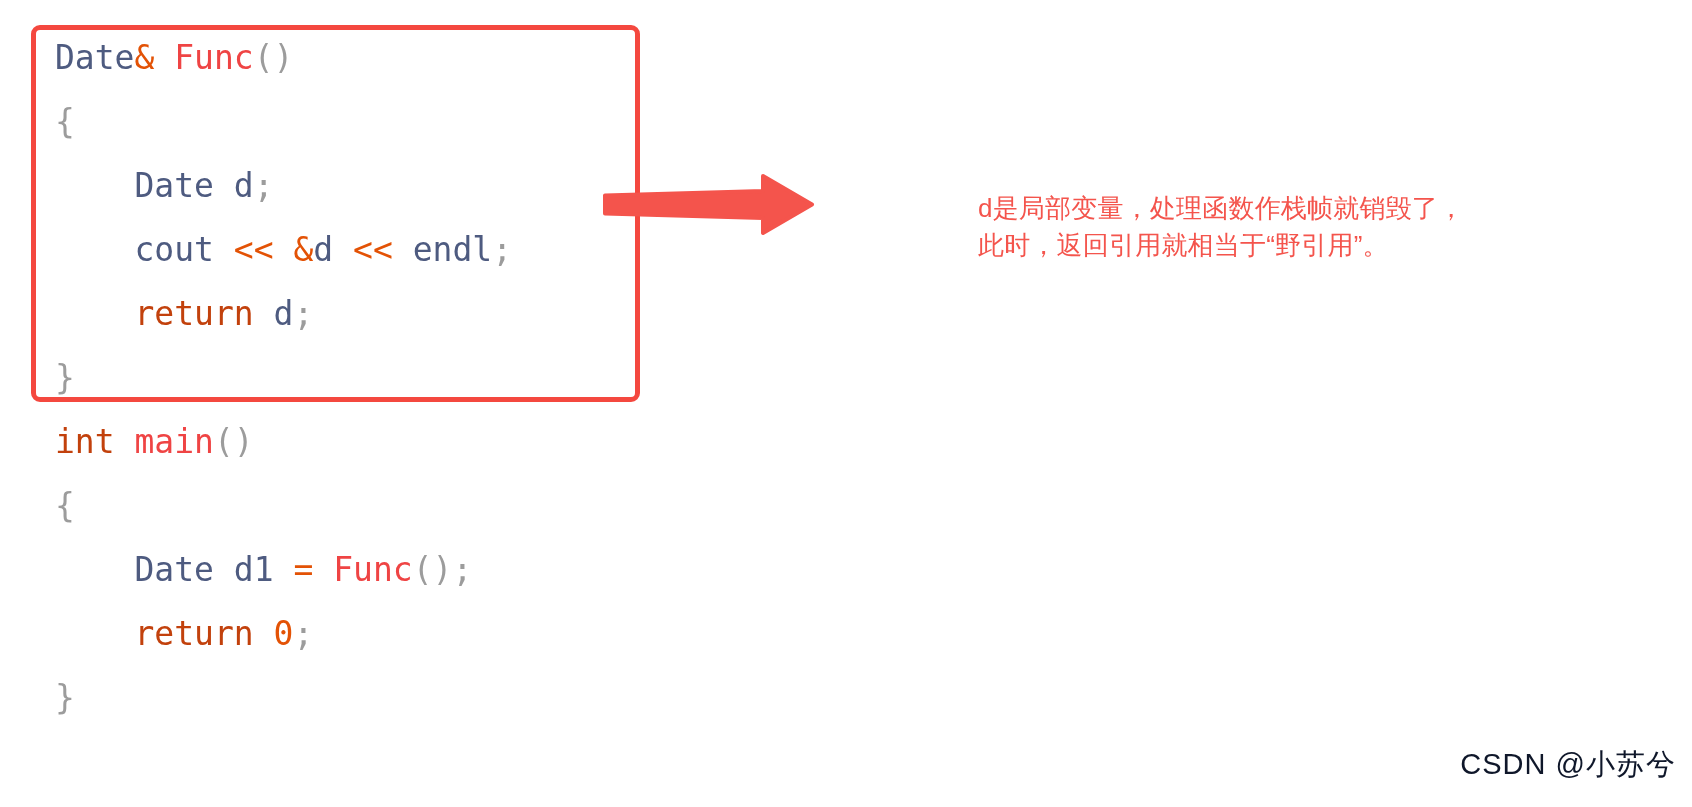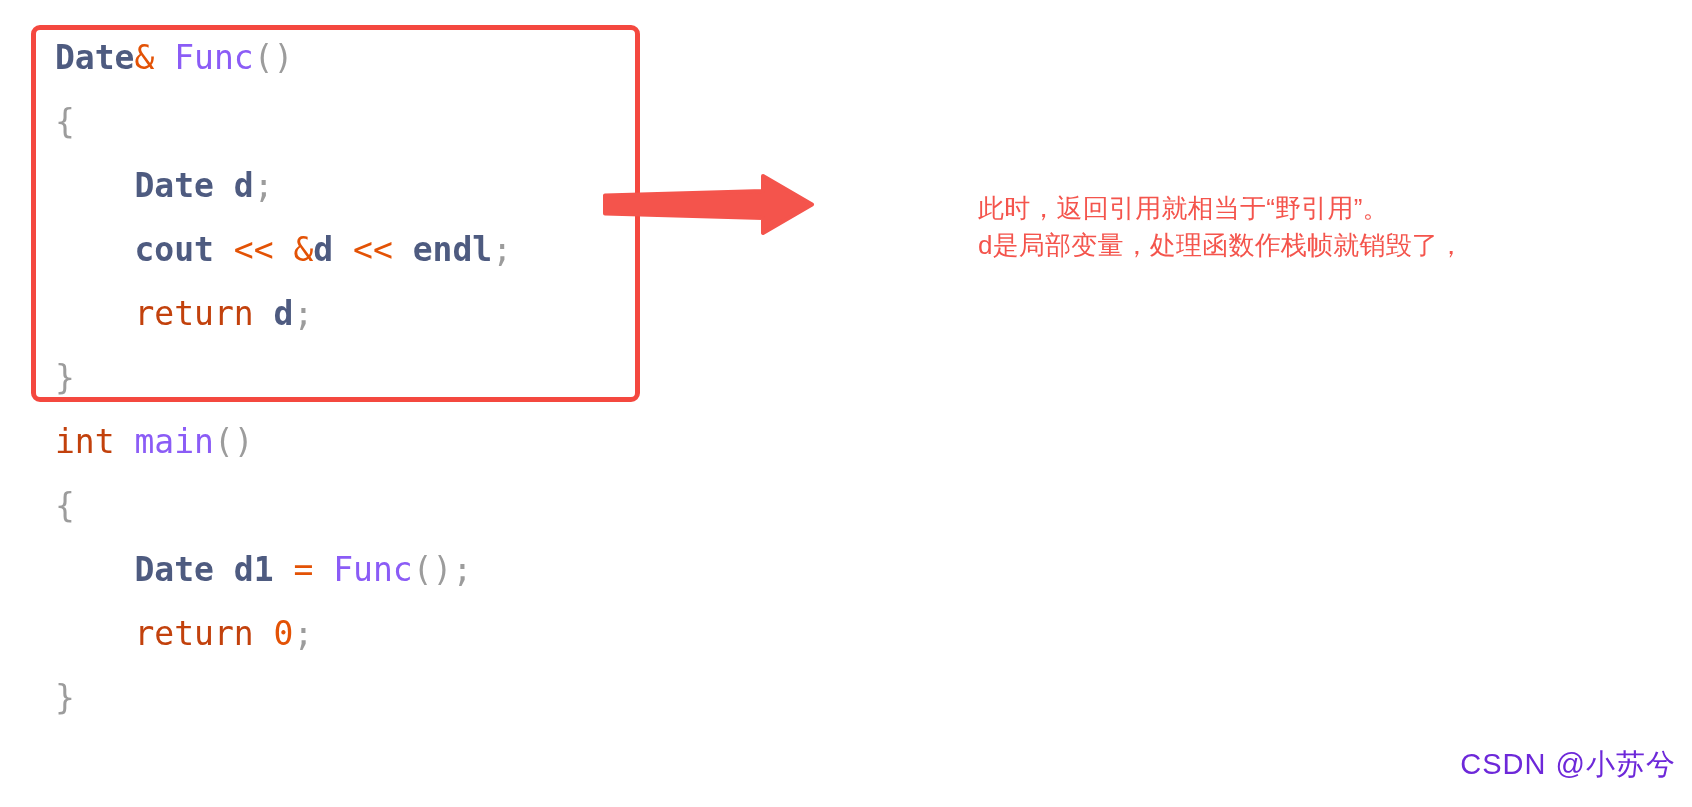--- a/index.html
+++ b/index.html
@@ -21,23 +21,23 @@
     left: 55px;
     top: 26px;
     font-family: "DejaVu Sans Mono", monospace;
     font-size: 33px;
     line-height: 64px;
     white-space: pre;
     letter-spacing: 0px;
   }
   .code-line { height: 64px; }
 
-  .tok-type   { color: #4e5b80; font-weight: bold; }   
+  .tok-type   { color: #4e5b80; }   
   .tok-kw     { color: #c2410c; }   
-  .tok-fn     { color: #8b5cf6; }   
+  .tok-fn     { color: #ef4444; }   
   .tok-op     { color: #e35205; }   
   .tok-punct  { color: #9c9c9c; }   
 
   
   #highlight-box {
     position: absolute;
     left: 31px;
     top: 25px;
     width: 609px;
     height: 377px;
@@ -86,17 +86,17 @@
 
 <div id="code-block"><div class="code-line"><span class="tok-type">Date</span><span class="tok-op">&amp;</span><span class="tok-type"> </span><span class="tok-fn">Func</span><span class="tok-punct">()</span></div><div class="code-line"><span class="tok-punct">{</span></div><div class="code-line">    <span class="tok-type">Date d</span><span class="tok-punct">;</span></div><div class="code-line">    <span class="tok-type">cout </span><span class="tok-op">&lt;&lt;</span><span class="tok-type"> </span><span class="tok-op">&amp;</span><span class="tok-type">d </span><span class="tok-op">&lt;&lt;</span><span class="tok-type"> endl</span><span class="tok-punct">;</span></div><div class="code-line">    <span class="tok-kw">return</span><span class="tok-type"> d</span><span class="tok-punct">;</span></div><div class="code-line"><span class="tok-punct">}</span></div><div class="code-line"><span class="tok-kw">int</span><span class="tok-type"> </span><span class="tok-fn">main</span><span class="tok-punct">()</span></div><div class="code-line"><span class="tok-punct">{</span></div><div class="code-line">    <span class="tok-type">Date d1 </span><span class="tok-op">=</span><span class="tok-type"> </span><span class="tok-fn">Func</span><span class="tok-punct">()</span><span class="tok-punct">;</span></div><div class="code-line">    <span class="tok-kw">return</span><span class="tok-type"> </span><span class="tok-op">0</span><span class="tok-punct">;</span></div><div class="code-line"><span class="tok-punct">}</span></div></div>
 
 <div id="highlight-box" style="border-color: rgb(244, 72, 63);"></div>
 
 <svg id="arrow" viewBox="0 0 225 90" xmlns="http://www.w3.org/2000/svg">
   <path d="M 5 35.5 L 163 31 L 163 16 L 212 44.5 L 163 73 L 163 58 L 5 53.5 Z" fill="#f4544c" stroke="#f4544c" stroke-width="4" stroke-linejoin="round"></path>
 </svg>
 
 <div id="annotation" style="color: rgb(244, 84, 76);">
+  <div>d是局部变量，处理函数作栈帧就销毁了，</div>
   <div>此时，返回引用就相当于“野引用”。</div>
-  <div>d是局部变量，处理函数作栈帧就销毁了，</div>
 </div>
 
-<div id="watermark" style="color: #6d28d9;">CSDN @小苏兮</div>
+<div id="watermark" style="color: #0f172a;">CSDN @小苏兮</div>
 
 </body></html>

